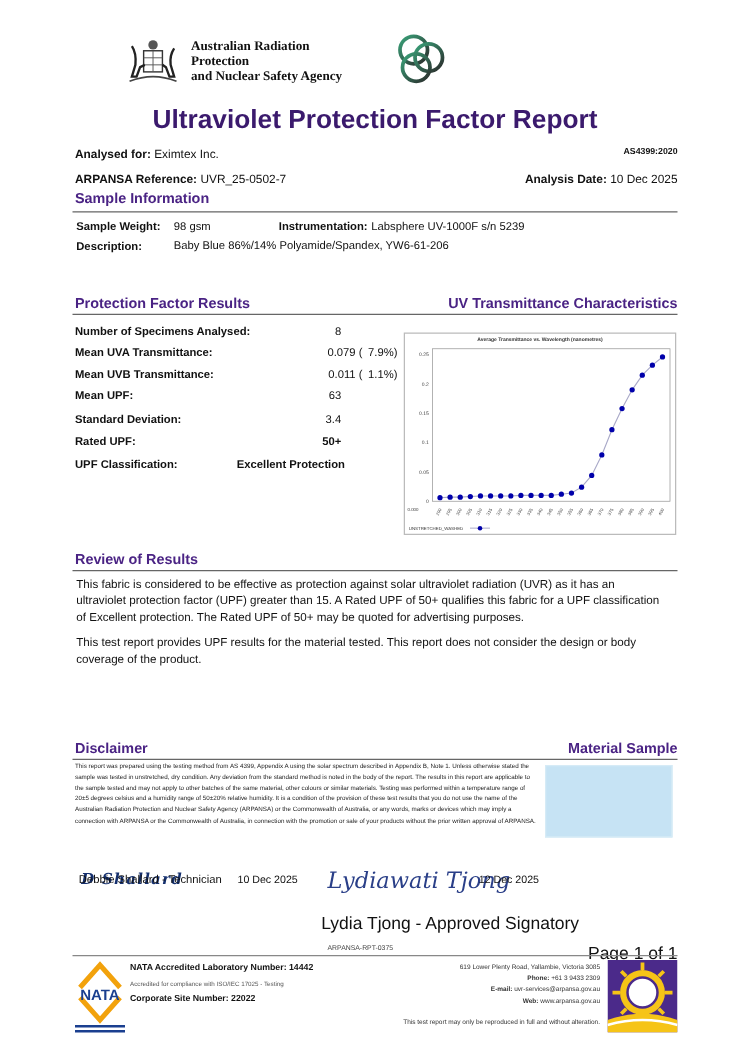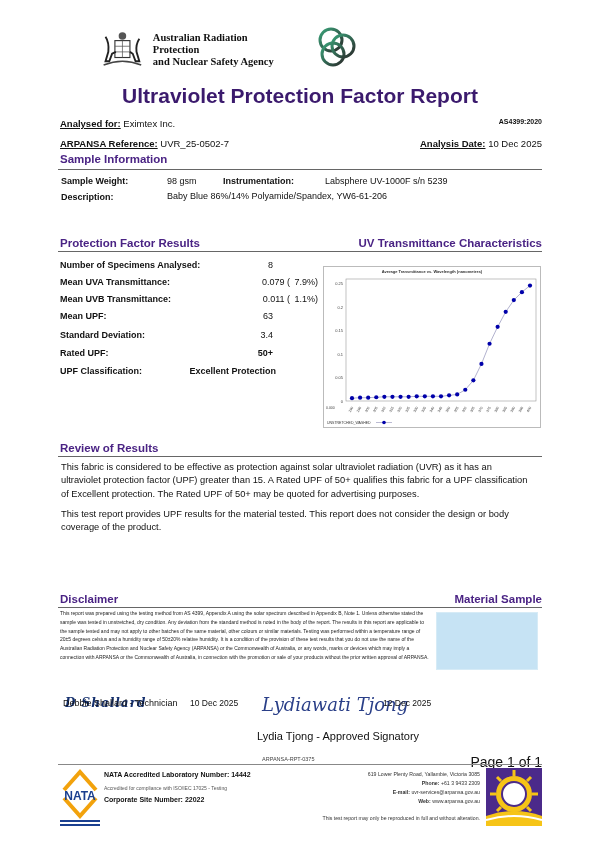--- a/index.html
+++ b/index.html
@@ -12,28 +12,28 @@
   .crest { width: 52px; height: 48px; }
   .gov-text { margin-left: 6px; font-family: "Liberation Serif", serif; line-height: 1.15; }
   .gov-text .l1 { font-size: 12.5px; font-weight: bold; border-bottom: 1px solid #333; padding-bottom: 2px; margin-bottom: 2px; }
   .gov-text .l2, .gov-text .l3 { font-size: 10.5px; font-weight: bold; }
   .arp-logo { left: 314px; top: 24px; display: flex; align-items: center; }
   .arp-logo .word { font-size: 40px; color: #444; margin-left: 6px; letter-spacing: -0.5px; line-height: 1; }
 
   .title { left: 0; top: 84px; width: 600px; text-align: center; font-size: 21px; font-weight: bold; color: #3b1a6d; }
 
   .meta { font-size: 9.5px; }
-  .meta b { font-weight: bold; text-decoration: underline; }
+  .meta b { font-weight: bold; }
   .std { right: 58px; top: 118px; font-size: 7px; font-weight: bold; }
 
   .sec-title { font-size: 11.5px; font-weight: bold; color: #4a2384; }
   .sec-line { height: 1px; background: #666; }
 
   .kv-label { font-size: 9px; font-weight: bold; }
-  .kv-val { font-size: 9px; margin-left: 28px; }
+  .kv-val { font-size: 9px; }
 
   
   .pf-row { position: absolute; left: 60px; width: 250px; font-size: 9px; }
   .pf-row .lbl { position: absolute; left: 0; font-weight: bold; }
   .pf-row .val { position: absolute; text-align: right; }
 
   
   .chart-box { left: 323px; top: 266px; width: 218px; height: 162px; border: 1px solid #bbb; background: #fff; }
   .chart-title { position: absolute; left: 0; top: 2px; width: 100%; text-align: center; font-size: 4px; font-weight: bold; color: #333; }
 
@@ -223,21 +223,21 @@
 <div class="abs sec-line" style="left:58px; top:607px; width:484px;"></div>
 <div class="abs disc" style="left:60px; top:609px; width:370px;">This report was prepared using the testing method from AS 4399, Appendix A using the solar spectrum described in Appendix B, Note 1. Unless otherwise stated the sample was tested in unstretched, dry condition. Any deviation from the standard method is noted in the body of the report. The results in this report are applicable to the sample tested and may not apply to other batches of the same material, other colours or similar materials. Testing was performed within a temperature range of 20±5 degrees celsius and a humidity range of 50±20% relative humidity. It is a condition of the provision of these test results that you do not use the name of the Australian Radiation Protection and Nuclear Safety Agency (ARPANSA) or the Commonwealth of Australia, or any words, marks or devices which may imply a connection with ARPANSA or the Commonwealth of Australia, in connection with the promotion or sale of your products without the prior written approval of ARPANSA.</div>
 <div class="abs sample-swatch"></div>
 
 <div class="abs sig1">D Shallard</div>
 <div class="abs" style="left:190px; top:698px; font-size:8.5px;">10 Dec 2025</div>
 <div class="abs" style="left:63px; top:698px; font-size:9px;text-align:right;">Debbie Shallard - Technician</div>
 
 <div class="abs sig2">Lydiawati Tjong</div>
 <div class="abs" style="left:383px; top:698px; font-size:8.5px;">12 Dec 2025</div>
-<div class="abs" style="left:257px; top:730px; font-size:11px;">Lydia Tjong - Approved Signatory</div>
+<div class="abs" style="left:257px; top:730px; font-size:14px;">Lydia Tjong - Approved Signatory</div>
 
 <div class="abs" style="left:262px; top:756px; font-size:5.5px; color:#444;">ARPANSA-RPT-0375</div>
 <div class="abs" style="right:58px; top:754px; font-size:14px;">Page 1 of 1</div>
 <div class="abs sec-line" style="left:58px; top:764px; width:484px; background:#888;"></div>
 
 <div class="abs nata-box">
   <svg width="44" height="60" viewBox="0 0 44 60">
     <path d="M6 22 L22 4 L38 22" fill="none" stroke="#f2a20c" stroke-width="4"></path>
     <path d="M6 30 L22 48 L38 30" fill="none" stroke="#f2a20c" stroke-width="4"></path>
     <text x="22" y="32" text-anchor="middle" font-family="Liberation Sans, sans-serif" font-weight="bold" font-size="12" fill="#1a3f8f">NATA</text>

